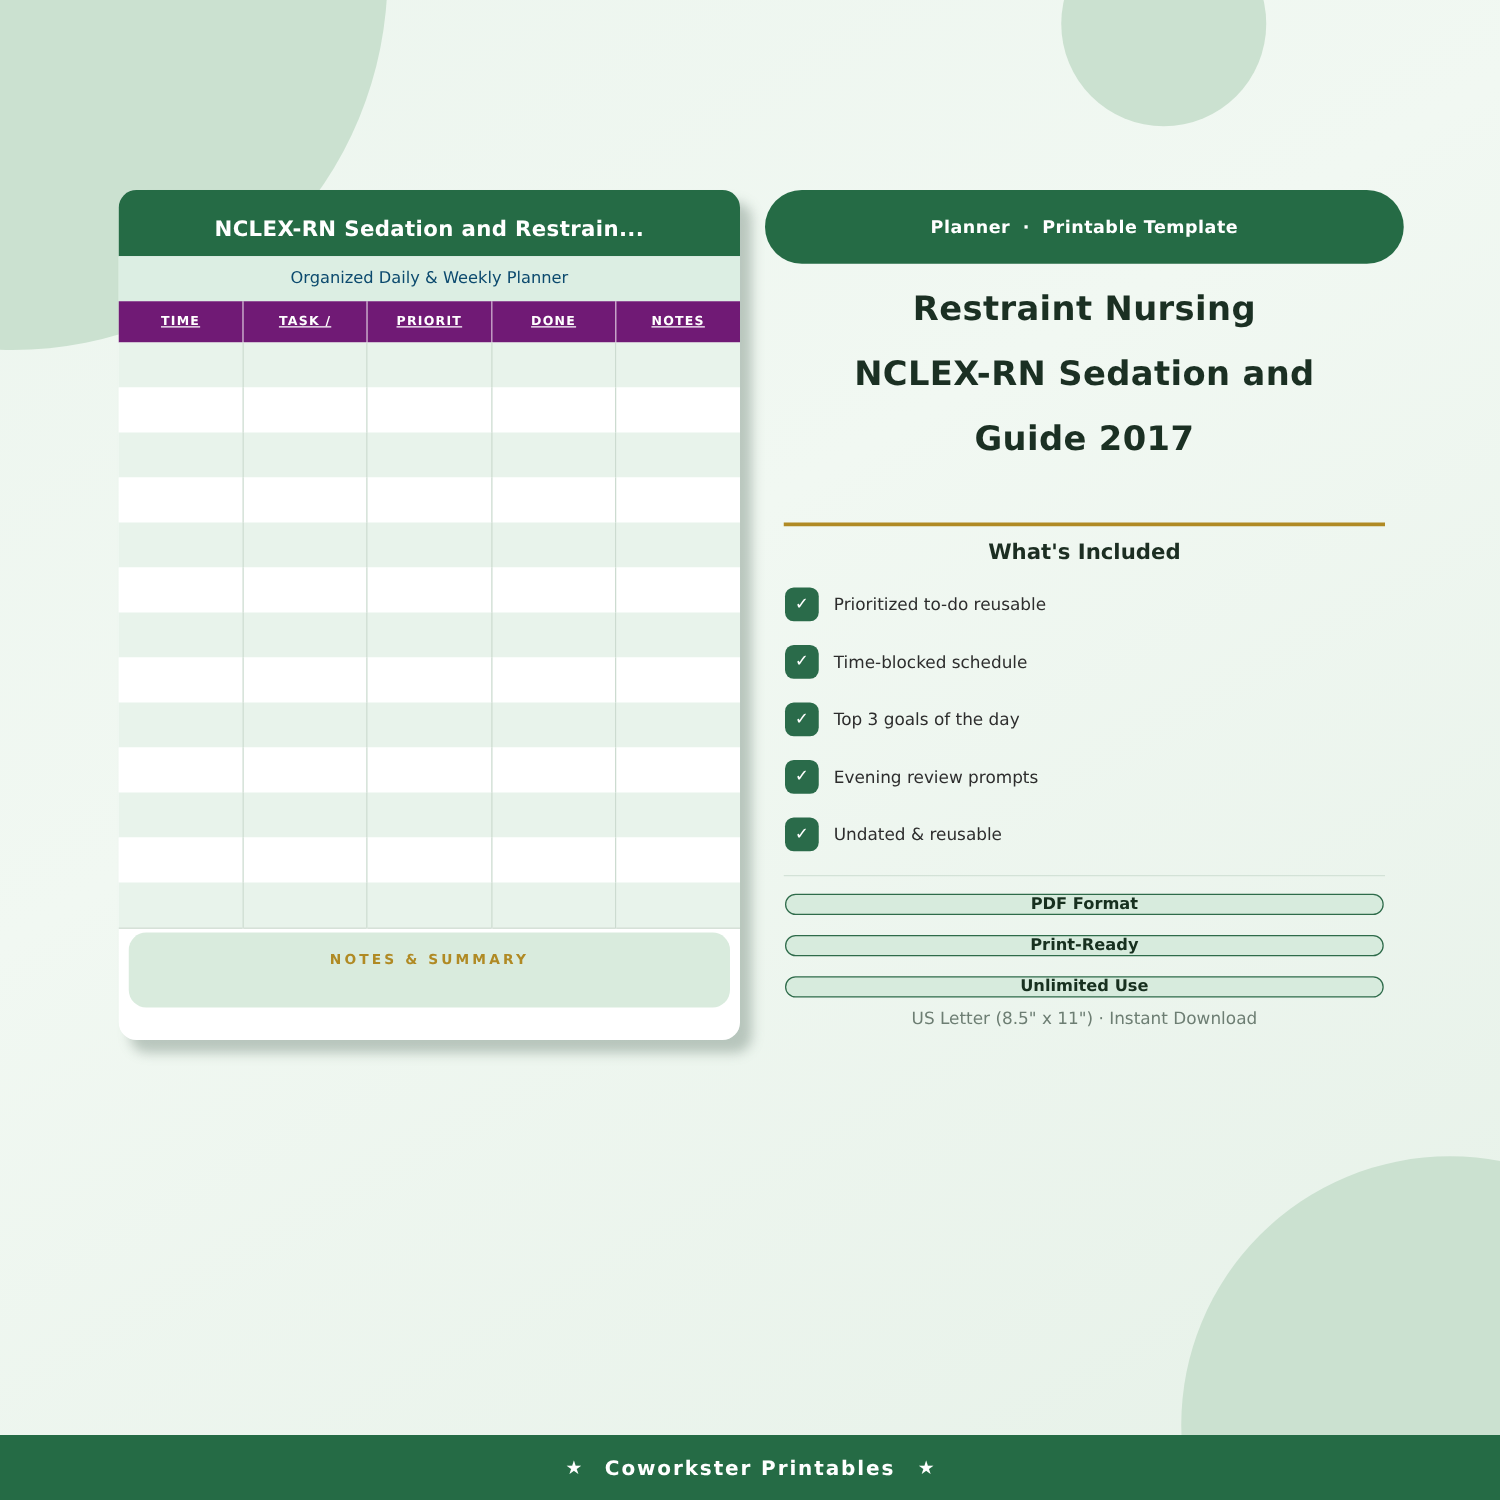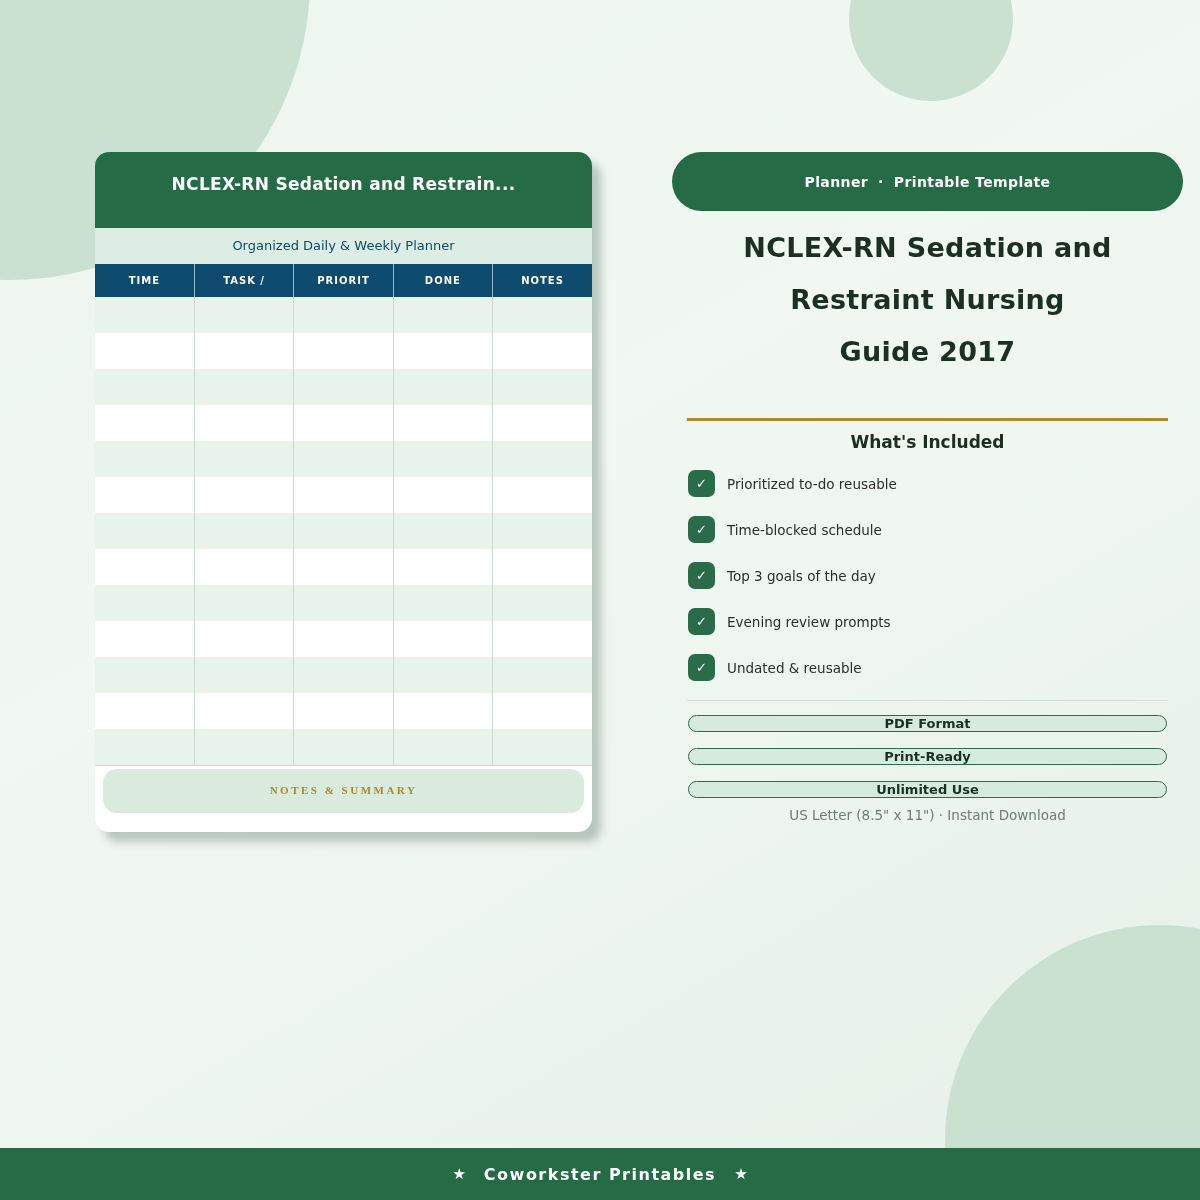--- a/index.html
+++ b/index.html
@@ -27,21 +27,21 @@
   
   .preview-card {
     position: absolute;
     left: 95px; top: 152px;
     width: 497px; height: 680px;
     background: #ffffff;
     border-radius: 14px;
     box-shadow: 9px 10px 9px rgba(110, 130, 118, 0.42);
   }
   .card-header {
-    height: 76px;
+    height: 53px;
     background: #256b45;
     border-radius: 14px 14px 0 0;
     color: #ffffff;
     font-size: 17px;
     font-weight: bold;
     text-align: center;
     line-height: 65px;
     letter-spacing: 0.3px;
   }
   .card-subtitle {
@@ -52,56 +52,56 @@
     text-align: center;
     line-height: 36px;
   }
   table.planner-table {
     width: 100%;
     border-collapse: collapse;
     table-layout: fixed;
   }
   .planner-table th {
     height: 33px;
-    background: #0c4a6e;
+    background: #701a75;
     color: #ffffff;
     font-size: 10px;
     font-weight: bold;
     letter-spacing: 1px;
     text-transform: uppercase;
     border-right: 1px solid rgba(255,255,255,0.6);
+    text-decoration: underline;
   }
   .planner-table th:last-child { border-right: none; }
   .planner-table td {
     height: 36px;
     border-right: 1px solid #ccdbd0;
   }
   .planner-table td:last-child { border-right: none; }
   .planner-table tr:nth-child(odd) td { background: #e8f3eb; }
   .planner-table tr:nth-child(even) td { background: #ffffff; }
   .planner-table tbody { border-bottom: 1px solid #c9d7cc; }
   .notes-box {
     margin: 3px 8px 0 8px;
-    height: 44px;
+    height: 60px;
     background: #d9ebdd;
     border-radius: 14px;
     text-align: center;
     padding-top: 15px;
     color: #b08a24;
     font-size: 11px;
     font-weight: bold;
     letter-spacing: 2.5px;
     text-transform: uppercase;
-    font-family: Liberation Serif, serif;
   }
 
   
   .details {
     position: absolute;
-    left: 672px; top: 152px;
+    left: 612px; top: 152px;
     width: 511px;
   }
   .badge-pill {
     height: 59px;
     border-radius: 30px;
     background: #256b45;
     color: #ffffff;
     font-size: 14px;
     font-weight: bold;
     letter-spacing: 0.4px;
@@ -327,22 +327,22 @@
   </div>
 
   <div class="details">
     <div class="badge-pill">
       <span>Planner</span>
       <span>·</span>
       <span>Printable Template</span>
     </div>
 
     <h1 class="listing-title">
+      <div>Restraint Nursing</div>
       <div>NCLEX-RN Sedation and</div>
-      <div>Restraint Nursing</div>
       <div>Guide 2017</div>
     </h1>
 
     <hr class="gold-divider">
 
     <h2 class="included-title">What's Included</h2>
 
     <ul class="checklist">
       <li>
         <span class="checkbox">✓</span>

